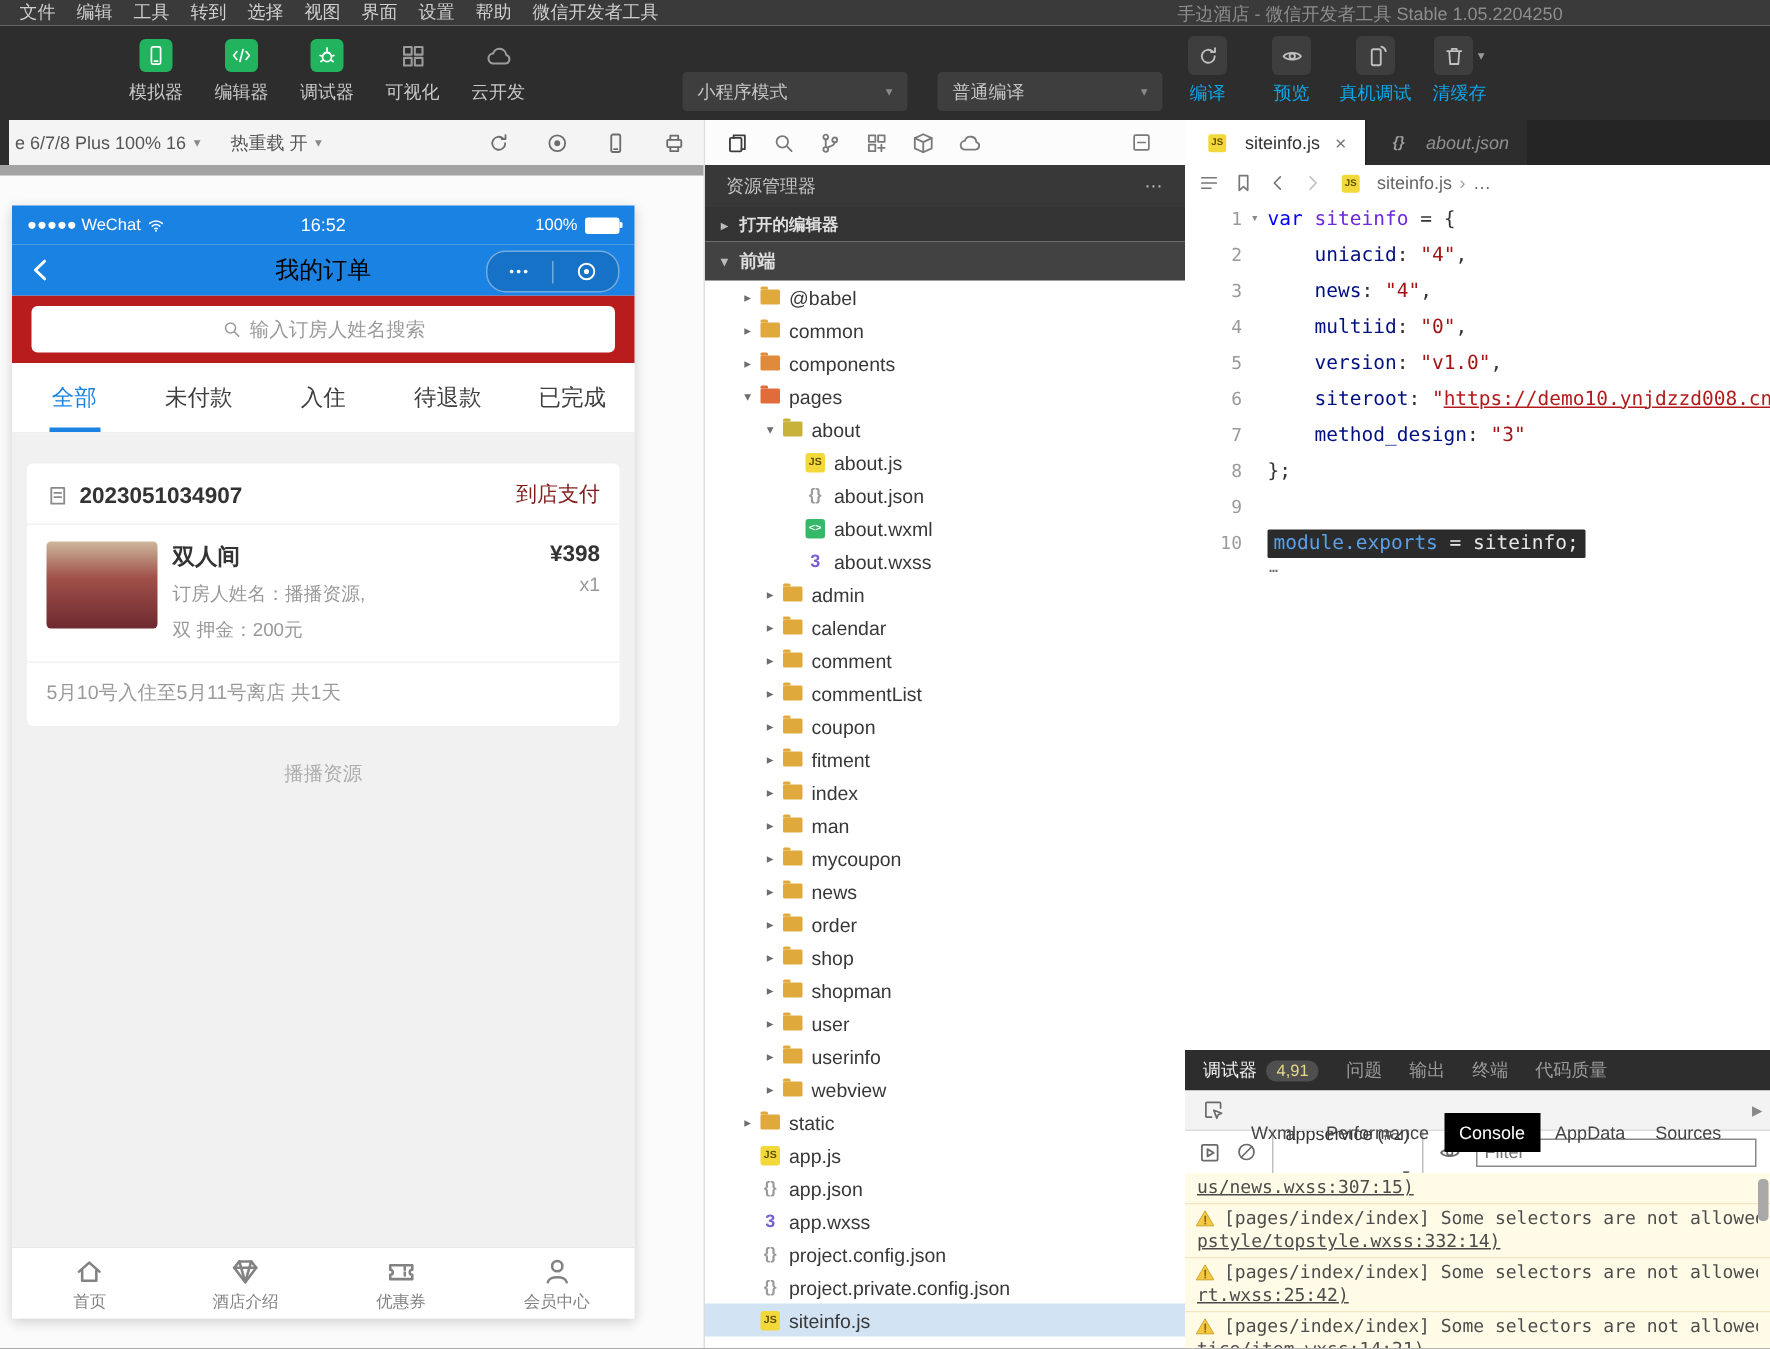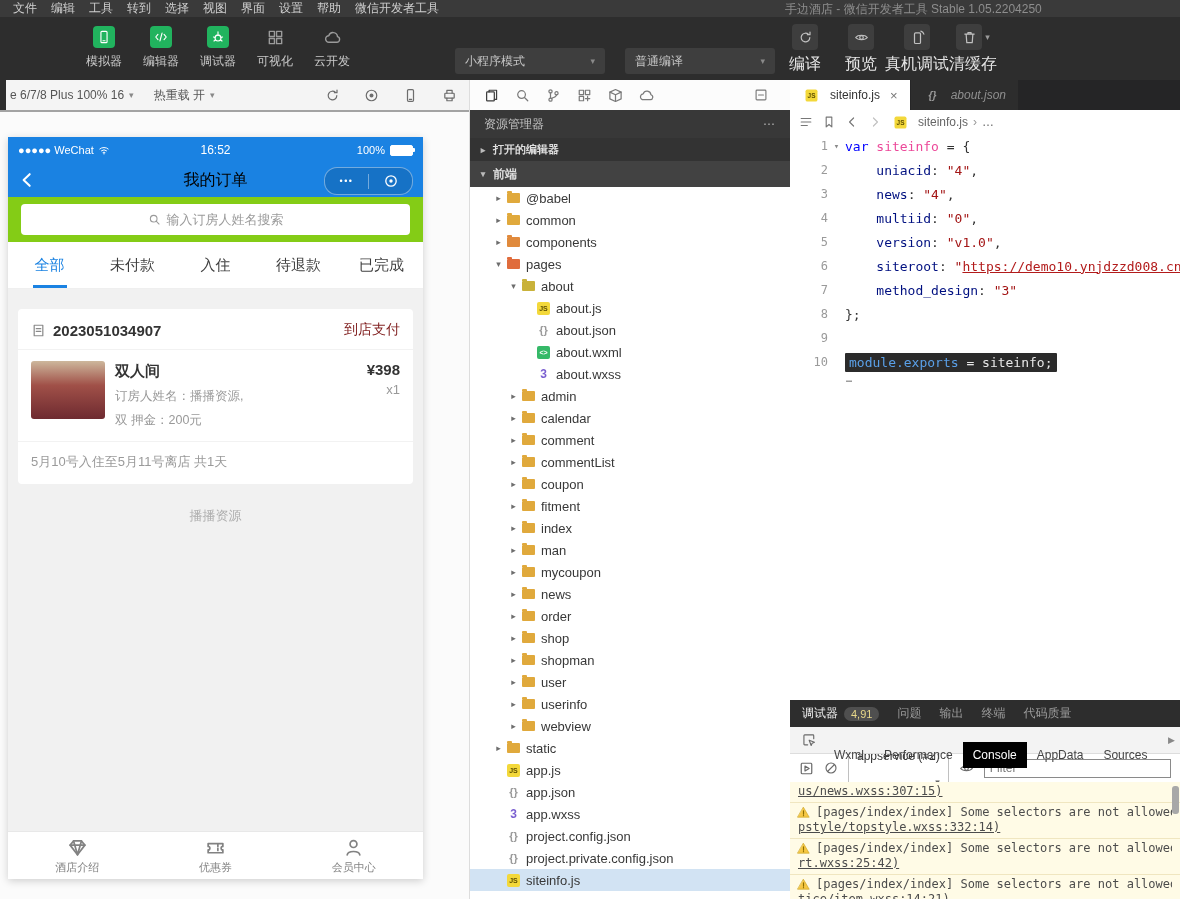--- a/index.html
+++ b/index.html
@@ -25,26 +25,26 @@
   .sel{position:absolute;top:31px;height:26px;background:#3e3e3e;border-radius:3px;color:#c5c5c5;
        font-size:12px;display:flex;align-items:center;padding:0 10px;cursor:pointer;box-sizing:border-box;}
   .sel .caret{margin-left:auto;color:#8a8a8a;font-size:9px;padding-left:12px;}
   .sel-mode{left:455px;width:150px;} .sel-compile{left:625px;width:150px;}
   .action-group{position:absolute;left:782px;top:7px;display:flex;gap:10px;}
   .abtn{width:46px;display:flex;flex-direction:column;align-items:center;gap:4px;cursor:pointer;}
   .abtn .achip{width:26px;height:26px;border-radius:4px;background:#3e3e3e;color:#c0c0c0;
                display:flex;align-items:center;justify-content:center;}
   .abtn .chiprow{display:flex;align-items:center;gap:3px;}
   .acaret{color:#9a9a9a;font-size:9px;}
-  .abtn .lbl{font-size:16px;color:#e5e5e5;white-space:nowrap;}
+  .abtn .lbl{font-size:12px;color:#0ea5e9;white-space:nowrap;}
 
   
   .sim-panel{position:absolute;left:0;top:80px;width:470px;height:819px;background:#fbfbfb;
              border-right:1px solid #ddd;box-sizing:border-box;}
-  .device-bar{position:relative;height:30px;background:#f4f4f4;border-bottom:2px solid #a3a3a3;
+  .device-bar{position:relative;height:30px;background:#f4f4f4;border-bottom:7px solid #a3a3a3;
               display:flex;align-items:flex-start;font-size:12px;color:#555;}
   .dark-edge{position:absolute;left:0;top:0;width:6px;height:30px;background:#2d2d2d;}
   .dev-item{display:flex;align-items:center;gap:5px;padding:0 10px;height:100%;cursor:pointer;white-space:nowrap;}
   .dev-item:first-of-type{margin-left:6px;}
   .dev-caret{color:#888;font-size:9px;}
   .dev-icons{position:absolute;right:12px;top:0;height:100%;display:flex;align-items:center;gap:24px;color:#6d6d6d;}
 
   
   .phone{position:absolute;left:8px;top:57px;width:415px;height:742px;background:#f1f1f1;
          box-shadow:0 2px 8px rgba(0,0,0,.18);}
@@ -56,21 +56,21 @@
   .battery{width:21px;height:9px;border:1px solid #fff;border-radius:2px;background:#fff;position:relative;}
   .battery::after{content:"";position:absolute;right:-3px;top:2px;width:2px;height:4px;background:#fff;border-radius:0 1px 1px 0;}
   .navbar{position:relative;height:34px;background:#1a82e2;display:flex;align-items:center;justify-content:center;}
   .nav-title{color:#000000;font-size:16px;}
   .back{position:absolute;left:10px;top:8px;color:#fff;cursor:pointer;}
   .capsule{position:absolute;right:10px;top:4px;width:87px;height:26px;border:1px solid rgba(255,255,255,.4);
            background:rgba(0,0,0,.12);border-radius:13px;display:flex;align-items:center;cursor:pointer;}
   .cap-dots{flex:1;text-align:center;color:#fff;font-size:9px;letter-spacing:1.5px;line-height:10px;}
   .cap-div{width:1px;height:15px;background:rgba(255,255,255,.4);}
   .cap-target{flex:1;display:flex;align-items:center;justify-content:center;color:#fff;}
-  .searchwrap{height:45px;background:#84cc16;padding:7px 13px;box-sizing:border-box;text-align:right;}
+  .searchwrap{height:45px;background:#b91c1c;padding:7px 13px;box-sizing:border-box;text-align:right;}
   .searchbox{height:31px;background:#fff;border-radius:4px;display:flex;align-items:center;justify-content:center;
              gap:6px;color:#9a9a9a;font-size:13px;cursor:text;}
   .ptabs{height:47px;background:#fff;display:flex;border-bottom:1px solid #efefef;box-sizing:border-box;}
   .ptab{flex:1;position:relative;display:flex;align-items:center;justify-content:center;font-size:15px;color:#3f3f3f;cursor:pointer;}
   .ptab.active{color:#1a82e2;}
   .ptab.active::after{content:"";position:absolute;bottom:0;left:50%;transform:translateX(-50%);
                       width:34px;height:3px;background:#1a82e2;}
   .pbody{position:absolute;top:152px;bottom:47px;left:0;right:0;background:#f1f1f1;overflow:hidden;}
   .card{margin:20px 10px 0;background:#fff;border-radius:4px;}
   .card-head{display:flex;align-items:center;padding:12px 13px 10px;border-bottom:1px solid #f2f2f2;color:#8a8a8a;}
@@ -124,21 +124,21 @@
   .edtab .close{color:#777;margin-left:4px;font-size:13px;}
   .breadcrumb{height:24px;display:flex;align-items:center;gap:9px;padding:0 9px;color:#777;font-size:12px;background:#fff;}
   .bc-disabled{color:#c0c0c0;}
   .bc-file{display:flex;align-items:center;gap:5px;color:#666;}
   .bc-sep{color:#999;}
   .code{position:absolute;top:54px;bottom:0;left:0;right:0;font-family:"DejaVu Sans Mono",monospace;font-size:13px;overflow:hidden;}
   .cline{height:24px;display:flex;align-items:center;}
   .lnum{width:38px;text-align:right;color:#9a9a9a;font-size:12px;flex:none;}
   .fold{width:17px;color:#8a8a8a;font-size:9px;text-align:center;flex:none;}
   .ltext{white-space:pre;}
-  .kw{color:#0000ff;} .vr{color:#ec4899;text-align:center;} .pr{color:#001080;} .st{color:#a31515;}
+  .kw{color:#0000ff;} .vr{color:#6d28d9;text-align:center;} .pr{color:#001080;} .st{color:#a31515;}
   .lk{color:#b21b1b;text-decoration:underline;} .pn{color:#333;}
   .cline.hl .ltext{background:#2b2b2b;padding:2px 4px;border-radius:1px;}
   .mod{color:#5aa0e8;} .hlw{color:#e8e8e8;}
   .code-dots{margin-left:56px;color:#666;font-size:10px;line-height:10px;}
 
   
   .dbg{position:absolute;left:790px;top:700px;width:390px;height:199px;background:#fff;overflow:hidden;}
   .dbg-tabs{height:27px;background:#2d2d2d;display:flex;align-items:center;gap:18px;padding:0 12px;font-size:12px;color:#9b9b9b;}
   .dbg-tab{cursor:pointer;display:flex;align-items:center;gap:6px;white-space:nowrap;}
   .dbg-tab.active{color:#f0f0f0;}
@@ -454,20 +454,29 @@
             </div>
           </div>
           <div class="card-foot">5月10号入住至5月11号离店 共1天</div>
         </div>
         <div class="watermark">播播资源</div>
       </div>
       <div class="ptabbar">
           <div class="pti">
             <svg class="ic" width="21" height="21" viewBox="0 0 16 16">
               <g fill="none" stroke="currentColor" stroke-width="1.3" stroke-linecap="round" stroke-linejoin="round">
+                <path d="M2.8 8.2 8 3.6l5.2 4.6"></path>
+                <path d="M4.4 7.6v5.2h7.2V7.6"></path>
+              </g>
+            </svg>
+            <span class="lbl">首页</span>
+          </div>
+          <div class="pti">
+            <svg class="ic" width="21" height="21" viewBox="0 0 16 16">
+              <g fill="none" stroke="currentColor" stroke-width="1.3" stroke-linecap="round" stroke-linejoin="round">
                 <path d="M5 3h6l2.6 3.2L8 13.6 2.4 6.2z"></path>
                 <path d="M2.4 6.2h11.2M5 3l3 10.6L11 3"></path>
               </g>
             </svg>
             <span class="lbl">酒店介绍</span>
           </div>
           <div class="pti">
             <svg class="ic" width="21" height="21" viewBox="0 0 16 16">
               <g fill="none" stroke="currentColor" stroke-width="1.3" stroke-linecap="round" stroke-linejoin="round">
                 <path d="M2.4 5h11.2v2.2a1.3 1.3 0 0 0 0 2.6V12H2.4V9.8a1.3 1.3 0 0 0 0-2.6z"></path>

